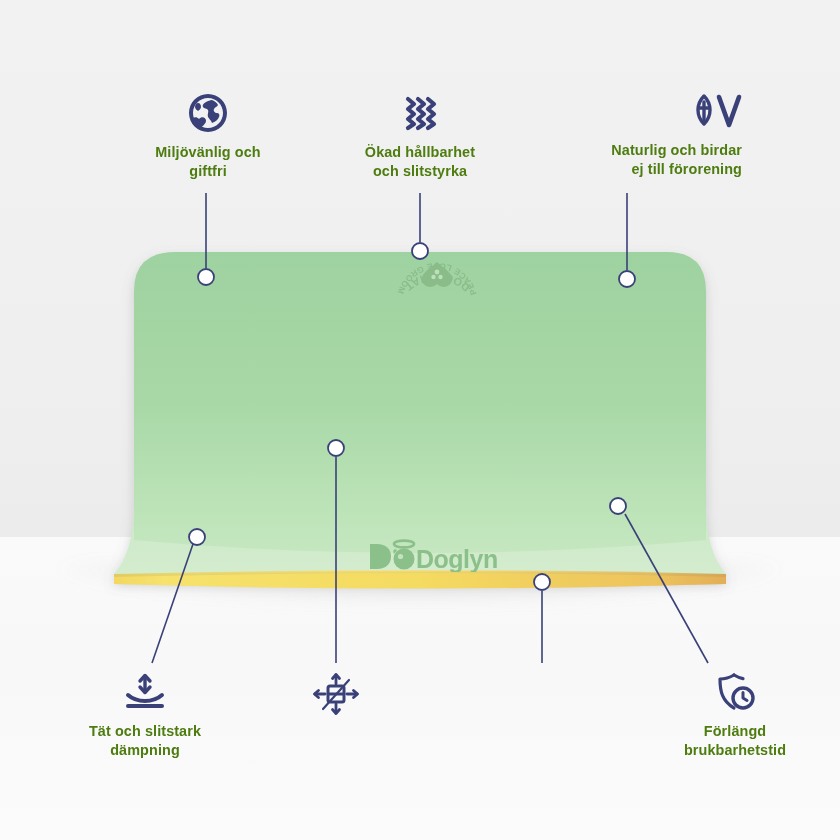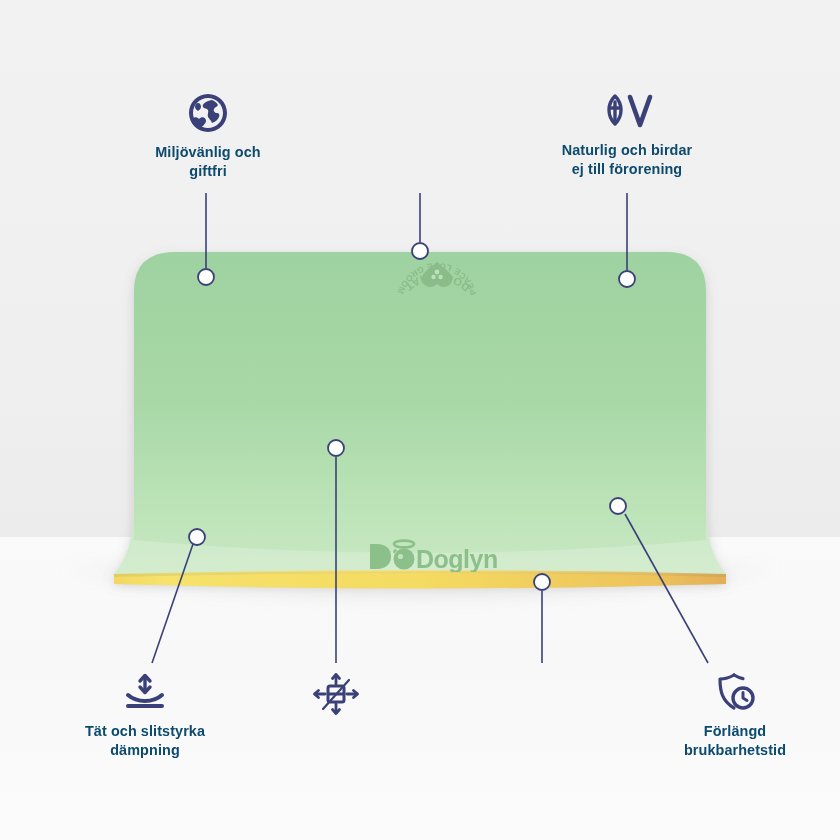--- a/index.html
+++ b/index.html
@@ -20,29 +20,29 @@
     background:radial-gradient(ellipse at 50% 20%,rgba(120,120,120,.22) 0%,rgba(140,140,140,.10) 45%,rgba(255,255,255,0) 72%);
     filter:blur(6px);}
 
   
   .mat-wrap{position:absolute;left:0;top:0;width:840px;height:840px;}
 
   
   .feature{position:absolute;text-align:center;color:#3A4179;}
   .feature .ficon{display:block;margin:0 auto 9px auto;line-height:0;}
   .feature .flabel{display:block;font-size:14.4px;font-weight:bold;line-height:1.35;
-     letter-spacing:.1px;white-space:pre-line;color:#0c4a6e;}
+     letter-spacing:.1px;white-space:pre-line;color:#4d7c0f;}
 
   .f-top{width:230px;}
   .f-bot{width:230px;}
 
   
   #feat-eco     {left:93px;  top:92px;}
   #feat-durable {left:305px; top:92px;}
-  #feat-natural {left:512px; top:92px;}
+  #feat-natural {left:512px; top:92px;text-align:right;}
   
   #feat-cushion {left:30px;  top:671px;}
   #feat-nonslip {left:221px; top:671px;}
   #feat-grip    {left:429px; top:671px;}
   #feat-life    {left:620px; top:671px;}
 
   .connectors{position:absolute;left:0;top:0;width:840px;height:840px;pointer-events:none;}
 
   
   .mat-logo{position:absolute;left:368px;top:536px;width:130px;height:36px;}
@@ -186,20 +186,31 @@
                  C31,28 28,30 25,31 C24,28 22,27 21,25 C20,22 22,20 21,18 C20,16 17,17 16,15
                  C15,13 17,11 19,10 C21,9 23,8 25,8 Z"></path>
         <path d="M11,11 C13,11 14,13 14,15 C14,17 12,18 11,19 C10,18 8,17 8,15 C8,13 9,11 11,11 Z"></path>
         <path d="M12,27 C14.5,24 19,25 19,28.8 C19,32 15,34.5 12,37.5 C9,34.5 5,32 5,28.8 C5,25 9.5,24 12,27 Z"></path>
       </svg>
     </span>
     <span class="flabel">Miljövänlig och
 giftfri</span>
   </div>
 
+  <div class="feature f-top" id="feat-durable">
+    <span class="ficon">
+      <svg width="42" height="42" viewBox="0 0 42 42" fill="none" stroke="#3A4179" stroke-width="4.2" stroke-linecap="round" stroke-linejoin="round">
+        <path d="M9,7 L15,12 L9,17 L15,22 L9,27 L15,32 L9,36"></path>
+        <path d="M19,7 L25,12 L19,17 L25,22 L19,27 L25,32 L19,36"></path>
+        <path d="M29,7 L35,12 L29,17 L35,22 L29,27 L35,32 L29,36"></path>
+      </svg>
+    </span>
+    <span class="flabel">Ökad hållbarhet
+och slitstyrka</span>
+  </div>
 
   <div class="feature f-top" id="feat-natural">
     <span class="ficon">
       <svg width="52" height="40" viewBox="0 0 52 40" fill="none" stroke="#3A4179" stroke-width="3.4" stroke-linecap="round" stroke-linejoin="round">
         <path d="M14,4 C22,12 22,24 14,32 C6,24 6,12 14,4 Z"></path>
         <line x1="14" y1="10" x2="14" y2="28"></line>
         <line x1="8.5" y1="16" x2="19.5" y2="16"></line>
         <path d="M29,5 L39,33 L49,5" stroke-width="4.6"></path>
       </svg>
     </span>
@@ -210,21 +221,21 @@
   <div class="feature f-bot" id="feat-cushion">
     <span class="ficon">
       <svg width="52" height="42" viewBox="0 0 52 42" fill="none" stroke="#3A4179" stroke-width="3.4" stroke-linecap="round" stroke-linejoin="round">
         <line x1="26" y1="5" x2="26" y2="21"></line>
         <path d="M21,10 L26,4.5 L31,10"></path>
         <path d="M21,16 L26,21.5 L31,16"></path>
         <path d="M9,24 C18,32 34,32 43,24" stroke-width="4"></path>
         <line x1="9" y1="35" x2="43" y2="35" stroke-width="4"></line>
       </svg>
     </span>
-    <span class="flabel">Tät och slitstyrka
+    <span class="flabel">Tät och slitstark
 dämpning</span>
   </div>
 
   <div class="feature f-bot" id="feat-nonslip">
     <span class="ficon">
       <svg width="50" height="46" viewBox="0 0 50 46" fill="none" stroke="#3A4179" stroke-width="2.8" stroke-linecap="round" stroke-linejoin="round">
         <rect x="17" y="15" width="16" height="16" rx="2" stroke-width="3"></rect>
         <line x1="17" y1="23" x2="33" y2="23"></line>
         <line x1="25" y1="4" x2="25" y2="13"></line>
         <path d="M21.5,7.5 L25,3.5 L28.5,7.5"></path>

